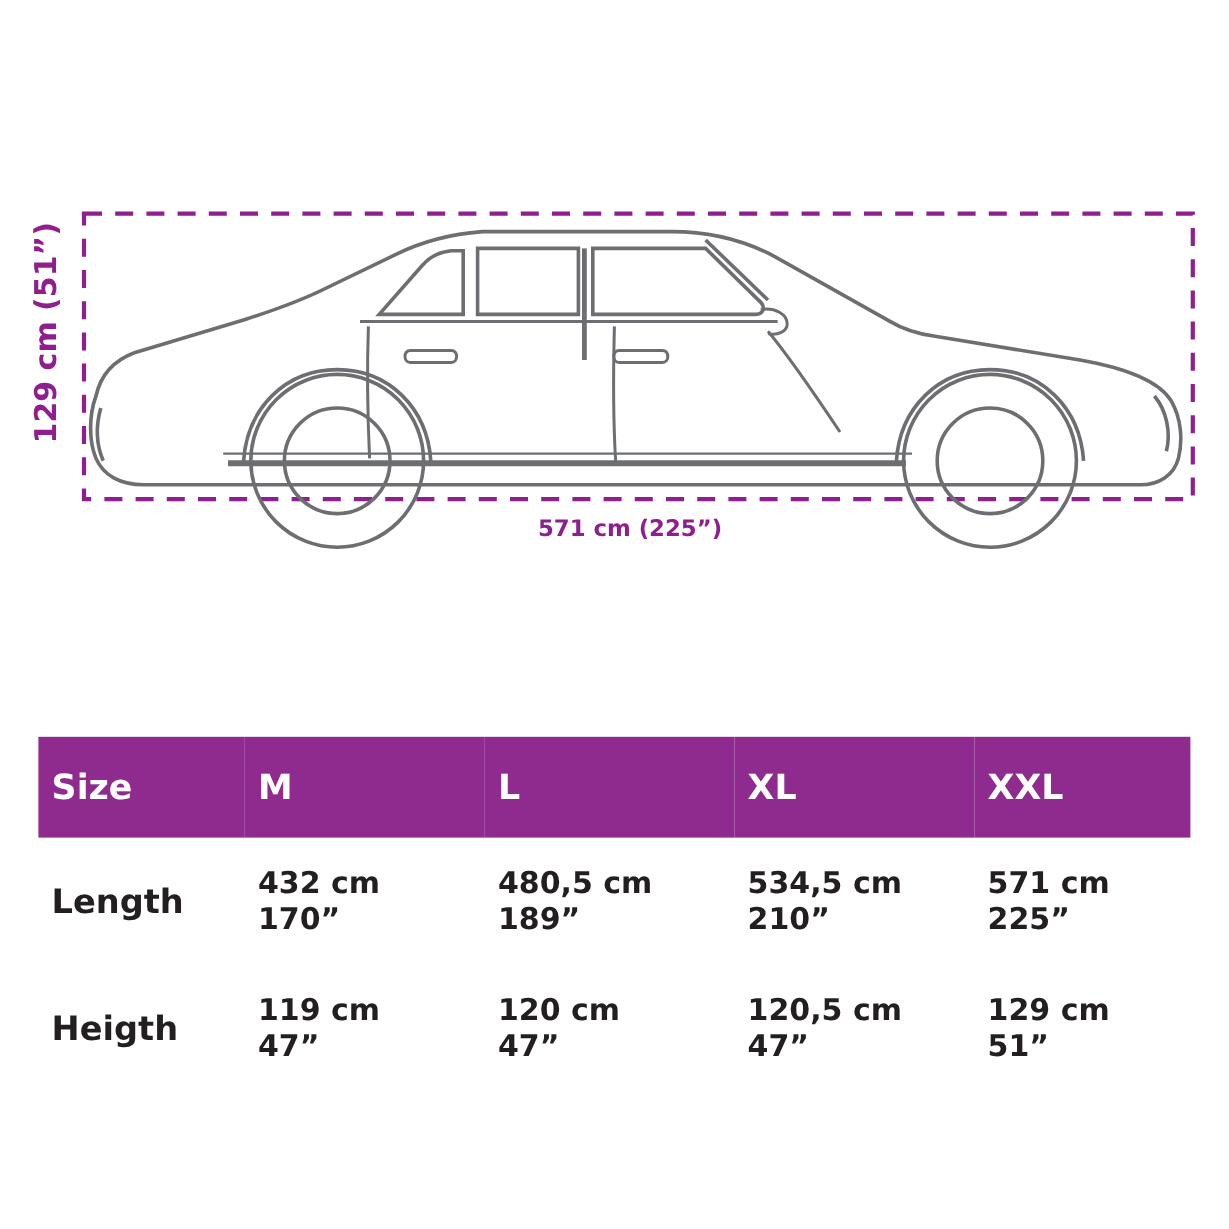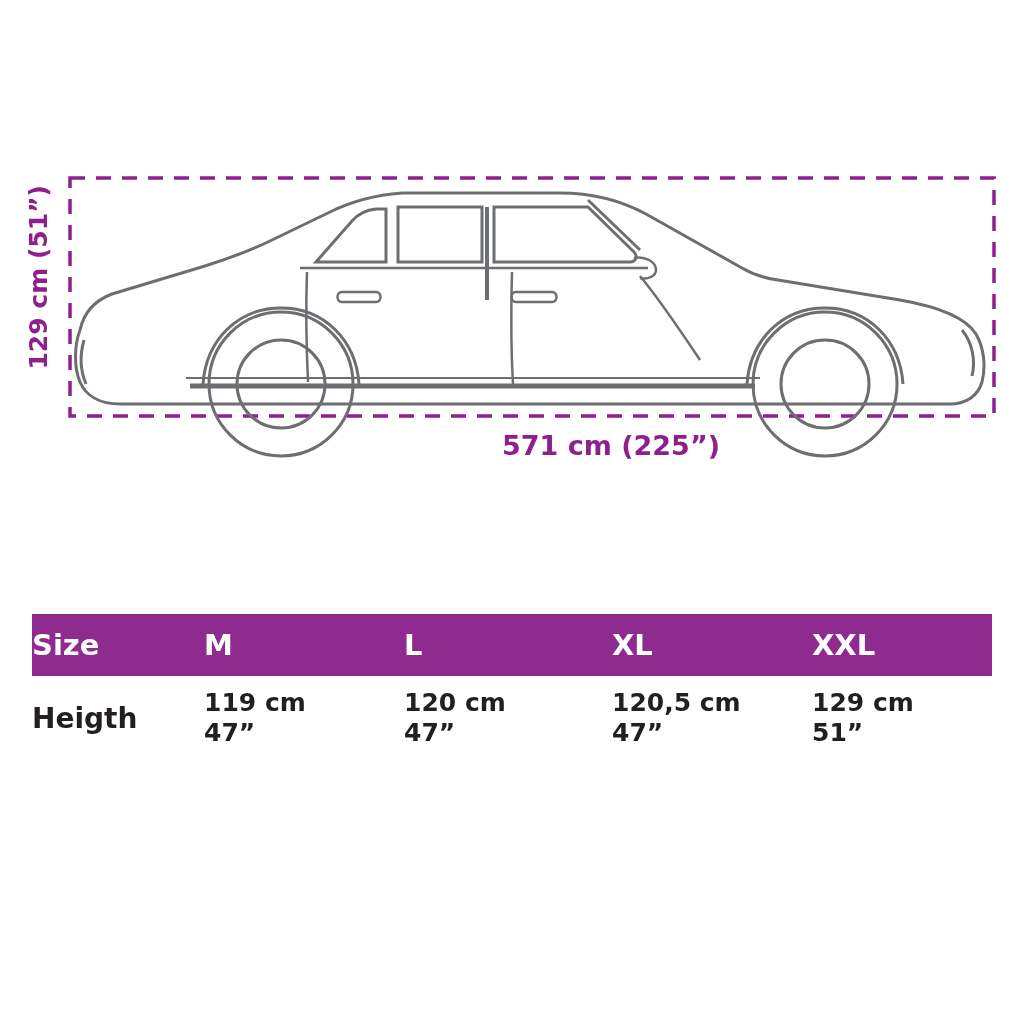--- a/index.html
+++ b/index.html
@@ -43,36 +43,36 @@
     letter-spacing: 0px;
     writing-mode: vertical-rl;
     transform: rotate(180deg);
     text-align: center;
     white-space: nowrap;
   }
   #length-label {
     left: 330px;
     top: 430px;
     width: 390px;
-    font-size: 27px;
-    text-align: right;
+    font-size: 19px;
+    text-align: center;
     white-space: nowrap;
   }
 
   
   #size-table {
     position: absolute;
     left: 32px;
     top: 614px;
     width: 960px;
     border-collapse: collapse;
     table-layout: fixed;
   }
   #size-table td, #size-table th {
-    padding: 0;
+    padding: 11px;
     margin: 0;
     vertical-align: middle;
   }
   .hdr-row th {
     background: #8f2a8f;
     color: #ffffff;
     font-size: 29px;
     font-weight: bold;
     text-align: left;
     height: 62px;
@@ -201,20 +201,39 @@
     <tr class="hdr-row">
       <th class="first-col">Size</th>
       <th>M</th>
       <th>L</th>
       <th>XL</th>
       <th>XXL</th>
     </tr>
   </thead>
   <tbody>
     <tr class="body-row">
+      <td class="rowhead">Length</td>
+      <td>
+        <span class="cell-cm">432 cm</span>
+        <span class="cell-in">170”</span>
+      </td>
+      <td>
+        <span class="cell-cm">480,5 cm</span>
+        <span class="cell-in">189”</span>
+      </td>
+      <td>
+        <span class="cell-cm">534,5 cm</span>
+        <span class="cell-in">210”</span>
+      </td>
+      <td>
+        <span class="cell-cm">571 cm</span>
+        <span class="cell-in">225”</span>
+      </td>
+    </tr>
+    <tr class="body-row">
       <td class="rowhead">Heigth</td>
       <td>
         <span class="cell-cm">119 cm</span>
         <span class="cell-in">47”</span>
       </td>
       <td>
         <span class="cell-cm">120 cm</span>
         <span class="cell-in">47”</span>
       </td>
       <td>

